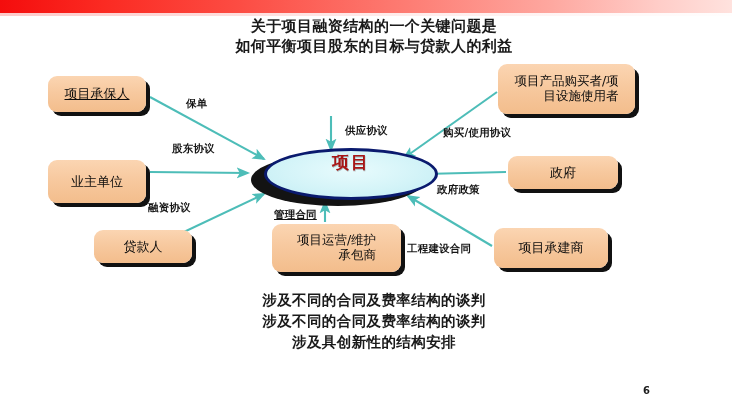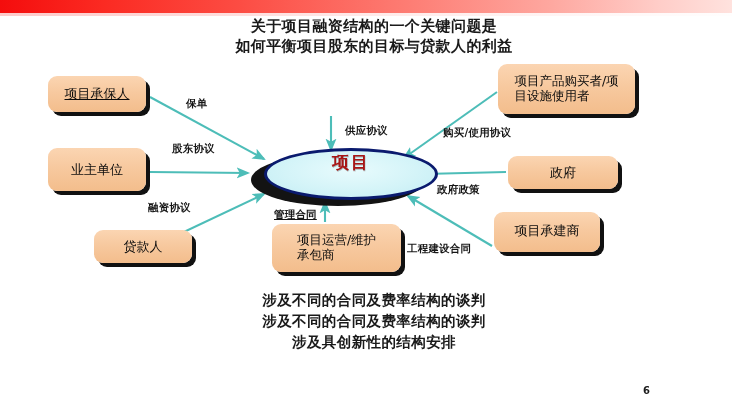--- a/index.html
+++ b/index.html
@@ -83,38 +83,38 @@
   
   .node {
     position: absolute;
     box-sizing: border-box;
     border-radius: 9px;
     background: linear-gradient(to bottom, #fbd5b2 0%, #f7c99f 45%, #f3bd8c 100%);
     box-shadow: 4px 4px 0 0 #111111;
     display: flex;
     align-items: center;
     justify-content: center;
-    text-align: left;
+    text-align: right;
     color: #0c0c0c;
     font-size: 13px;
     font-weight: normal;
     line-height: 1.18;
     padding: 16px 4px;
     z-index: 3;
   }
   .node .txt { display: block; }
 
   
   #node-insurer   { left: 48px;  top: 76px;  width: 98px;  height: 36px; text-decoration: underline; }
-  #node-owner     { left: 48px;  top: 148px; width: 98px;  height: 43px; }
+  #node-owner     { left: 48px;  top: 160px; width: 98px;  height: 43px; }
   #node-lender    { left: 48px;  top: 230px; width: 98px;  height: 33px; margin-left: 46px; }
   #node-supplier  { left: 256px; top: 76px;  width: 148px; height: 36px; }
   #node-buyer     { left: 498px; top: 64px;  width: 137px; height: 50px; font-size: 12.5px; }
   #node-gov       { left: 508px; top: 156px; width: 110px; height: 33px; }
-  #node-builder   { left: 494px; top: 212px; width: 106px; height: 40px; font-family: Liberation Mono, monospace; }
+  #node-builder   { left: 494px; top: 228px; width: 114px; height: 40px; }
   #node-operator  { left: 272px; top: 224px; width: 129px; height: 48px; font-size: 12.5px; }
 
   
   #center-node {
     position: absolute;
     left: 246px;
     top: 148px;
     width: 174px;
     height: 54px;
     z-index: 4;

